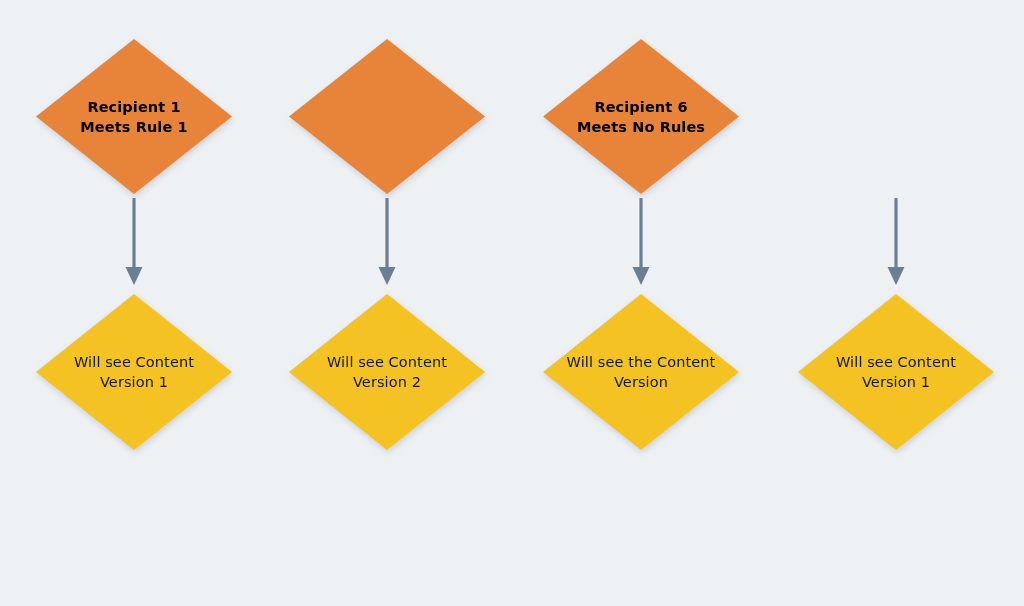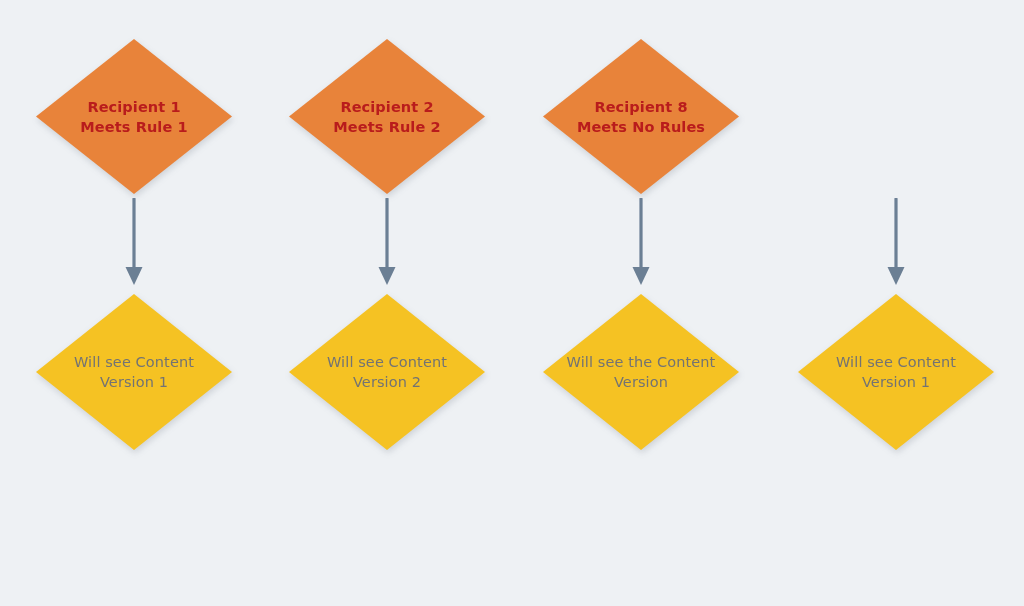--- a/index.html
+++ b/index.html
@@ -56,32 +56,32 @@
     letter-spacing: 0.1px;
     pointer-events: none;
   }
 
   
   .diamond.top {
     top: 37px;
     height: 159px;
   }
   .diamond.top .label {
-    color: #b91c1c;
+    color: #000000;
     font-size: 14.5px;
     font-weight: bold;
   }
 
   
   .diamond.bottom {
     top: 292px;
     height: 160px;
   }
   .diamond.bottom .label {
-    color: #737373;
+    color: #0f172a;
     font-size: 14.5px;
     font-weight: normal;
   }
 
   
   .connector {
     position: absolute;
     left: 50%;
     transform: translateX(-50%);
     top: 198px;
@@ -130,22 +130,20 @@
   </div>
 
   <div class="column" style="left:260px;">
 
     <div class="diamond top">
       <span class="shape">
         <svg viewBox="0 0 200 159" preserveAspectRatio="none">
           <polygon points="100,2 198,79.5 100,157 2,79.5" fill="#e8833a"></polygon>
         </svg>
       </span>
-      <span class="label">Recipient 2
-Meets Rule 2</span>
     </div>
 
     <div class="connector">
       <svg viewBox="0 0 22 88" preserveAspectRatio="none">
         <line x1="11" y1="1" x2="11" y2="72" stroke="#6b7f94" stroke-width="3.2" stroke-linecap="round"></line>
         <polygon points="11,87 2.5,69 19.5,69" fill="#6b7f94"></polygon>
       </svg>
     </div>
 
     <div class="diamond bottom">
@@ -160,21 +158,21 @@
   </div>
 
   <div class="column" style="left:514px;">
 
     <div class="diamond top">
       <span class="shape">
         <svg viewBox="0 0 200 159" preserveAspectRatio="none">
           <polygon points="100,2 198,79.5 100,157 2,79.5" fill="#e8833a"></polygon>
         </svg>
       </span>
-      <span class="label">Recipient 8
+      <span class="label">Recipient 6
 Meets No Rules</span>
     </div>
 
     <div class="connector">
       <svg viewBox="0 0 22 88" preserveAspectRatio="none">
         <line x1="11" y1="1" x2="11" y2="72" stroke="#6b7f94" stroke-width="3.2" stroke-linecap="round"></line>
         <polygon points="11,87 2.5,69 19.5,69" fill="#6b7f94"></polygon>
       </svg>
     </div>
 

